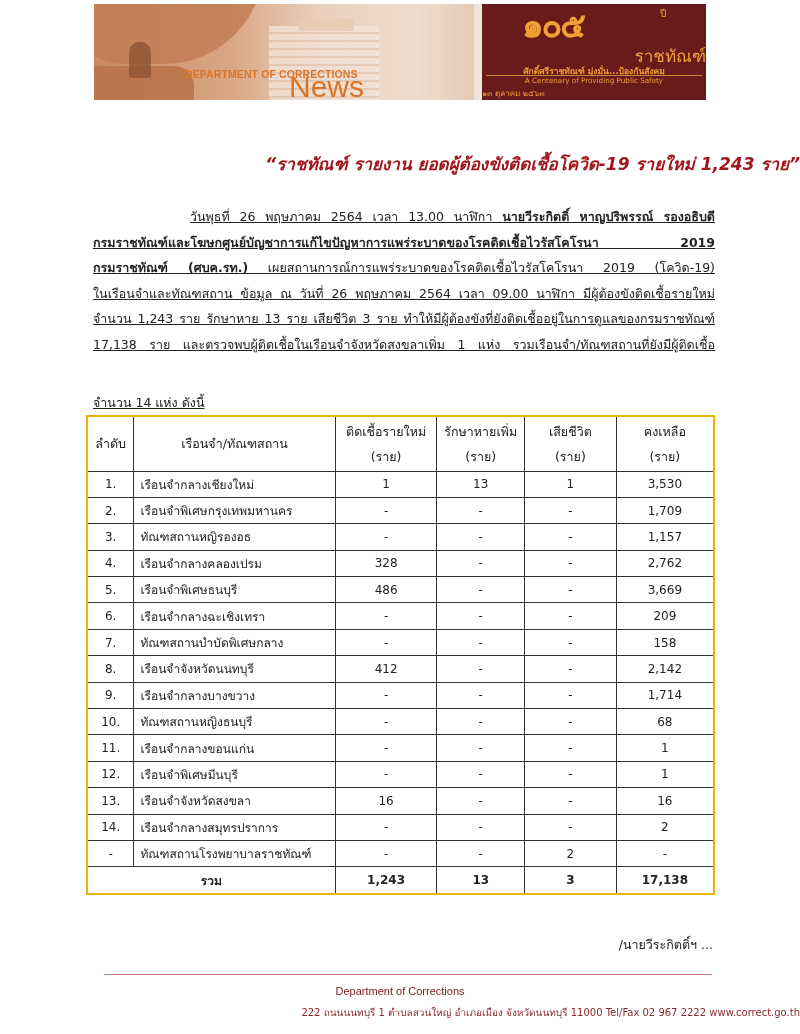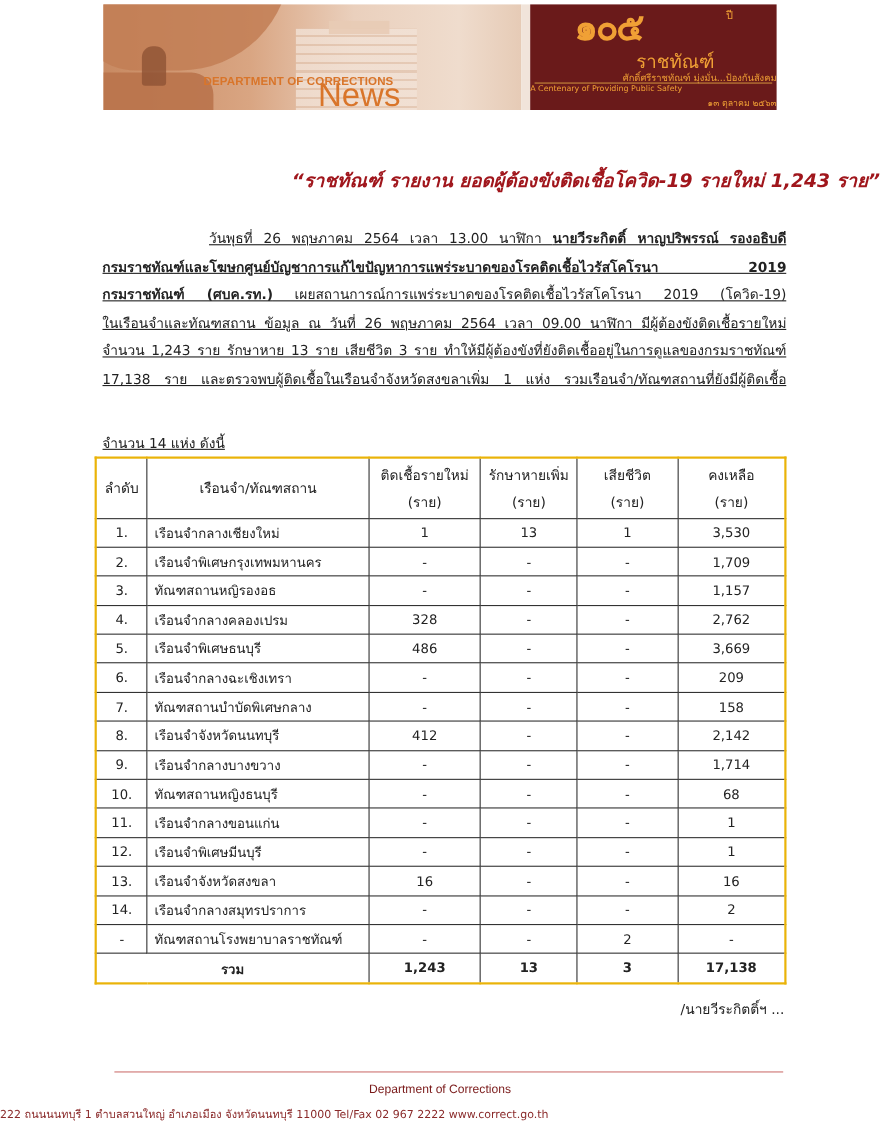--- a/index.html
+++ b/index.html
@@ -44,34 +44,34 @@
   .banner-gap { position: absolute; left: 380px; top: 0; width: 8px; height: 96px; background: #f1e4da; }
   .banner-right {
     position: absolute; left: 388px; top: 0; width: 224px; height: 96px; background: #6a1a1a;
   }
   .big-num {
     position: absolute; left: 40px; top: 4px; font-family: "DejaVu Serif", serif;
     font-size: 34px; color: #f0a035; font-weight: bold; letter-spacing: -2px; line-height: 34px;
   }
   .big-num-sup { position: absolute; left: 178px; top: 2px; font-size: 10px; color: #f0a035; }
   .rt-name {
-    position: absolute; left: 0; width: 224px; top: 38px; text-align: center;
+    position: absolute; left: 0; width: 224px; top: 38px; text-align: right;
     font-size: 17px; color: #f0a035; padding-left: 40px;
   }
   .rt-motto {
-    position: absolute; left: 0; width: 224px; top: 60px; text-align: right;
-    font-size: 8.5px; color: #f0a035; font-weight: normal;
+    position: absolute; left: 0; width: 224px; top: 60px; text-align: center;
+    font-size: 8.5px; color: #f0a035; font-weight: bold;
   }
   .rt-rule { position: absolute; left: 4px; width: 216px; top: 71px; height: 1px; background: #c88a3a; }
   .rt-eng {
-    position: absolute; left: 0; width: 224px; top: 72px; text-align: left;
+    position: absolute; left: 0; width: 224px; top: 72px; text-align: center;
     font-size: 7.2px; color: #f0a035;
   }
   .rt-date {
-    position: absolute; left: 0; width: 224px; top: 83px; text-align: right;
+    position: absolute; left: 0; width: 224px; top: 83px; text-align: left;
     font-size: 8px; color: #f0a035;
   }
 
   
   .headline {
     position: absolute; left: 0; width: 800px; top: 150px; text-align: right;
     font-family: "DejaVu Sans", sans-serif; font-style: italic; font-weight: bold;
     font-size: 17px; color: #a0161c;
   }
 
@@ -90,28 +90,28 @@
   table.stats th, table.stats td { border: 1px solid #333; }
   table.stats th { font-weight: normal; height: 55px; text-align: center; line-height: 25px; font-size: 12.5px; }
   table.stats td { height: 26.4px; text-align: center; padding: 0 4px; }
   table.stats td.name { text-align: left; padding-left: 6px; }
   table.stats tr.total td { font-weight: bold; height: 27px; }
   table.stats { border: 2px solid #eab308; }
   col.c1 { width: 47px; } col.c2 { width: 202px; } col.c3 { width: 102px; }
   col.c4 { width: 88px; } col.c5 { width: 92px; } col.c6 { width: 98px; }
 
   
-  .cont { position: absolute; right: 87px; top: 908px; font-size: 12.5px; color: #222; }
+  .cont { position: absolute; right: 87px; top: 935px; font-size: 12.5px; color: #222; }
   .footer-rule { position: absolute; left: 104px; width: 608px; top: 974px; height: 1px; background: #c0504d; opacity: .8; }
   .footer-org {
     position: absolute; left: 0; width: 800px; top: 985px; text-align: center;
     font-family: "Liberation Sans", sans-serif; font-size: 11px; color: #7a1a1a;
   }
   .footer-addr {
-    position: absolute; left: 0; width: 800px; top: 1005px; text-align: left;
+    position: absolute; left: 0; width: 800px; top: 1005px; text-align: right;
     font-size: 10px; color: #8a2a2a;
   }
 </style>
 </head>
 <body>
 
 <div class="banner">
   <div class="banner-left">
     <div class="building"></div>
     <div class="sign"></div>

